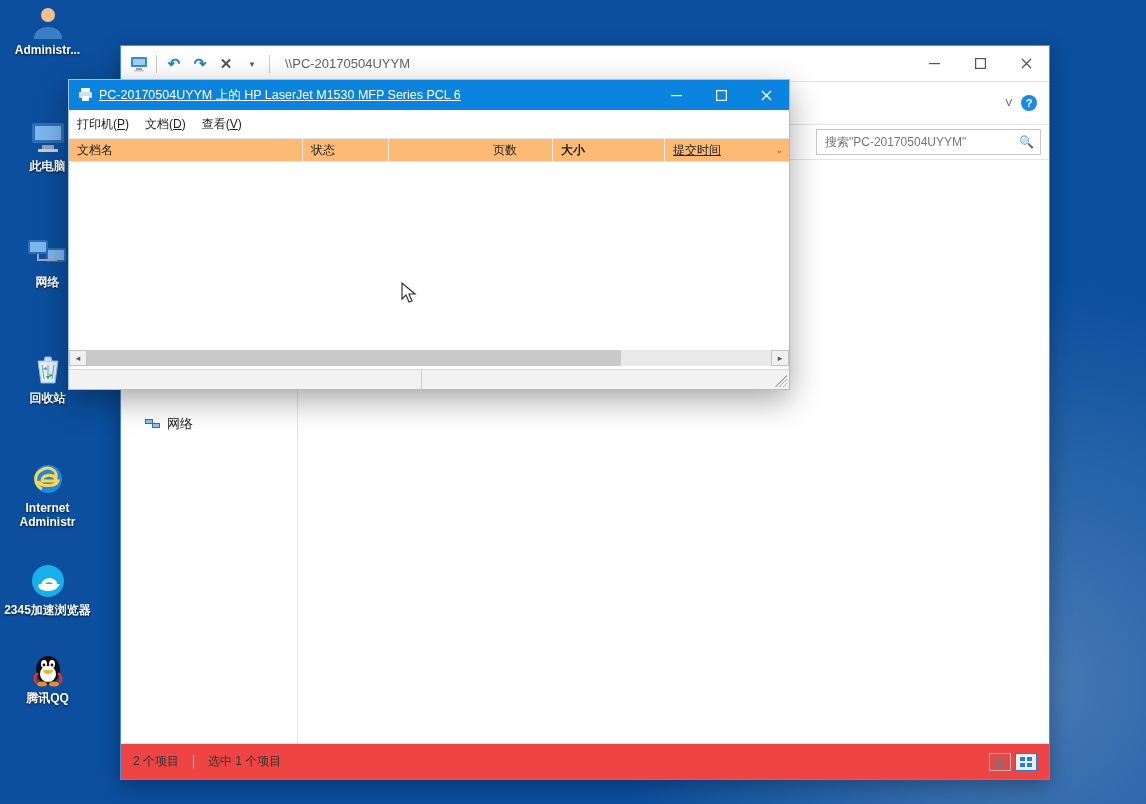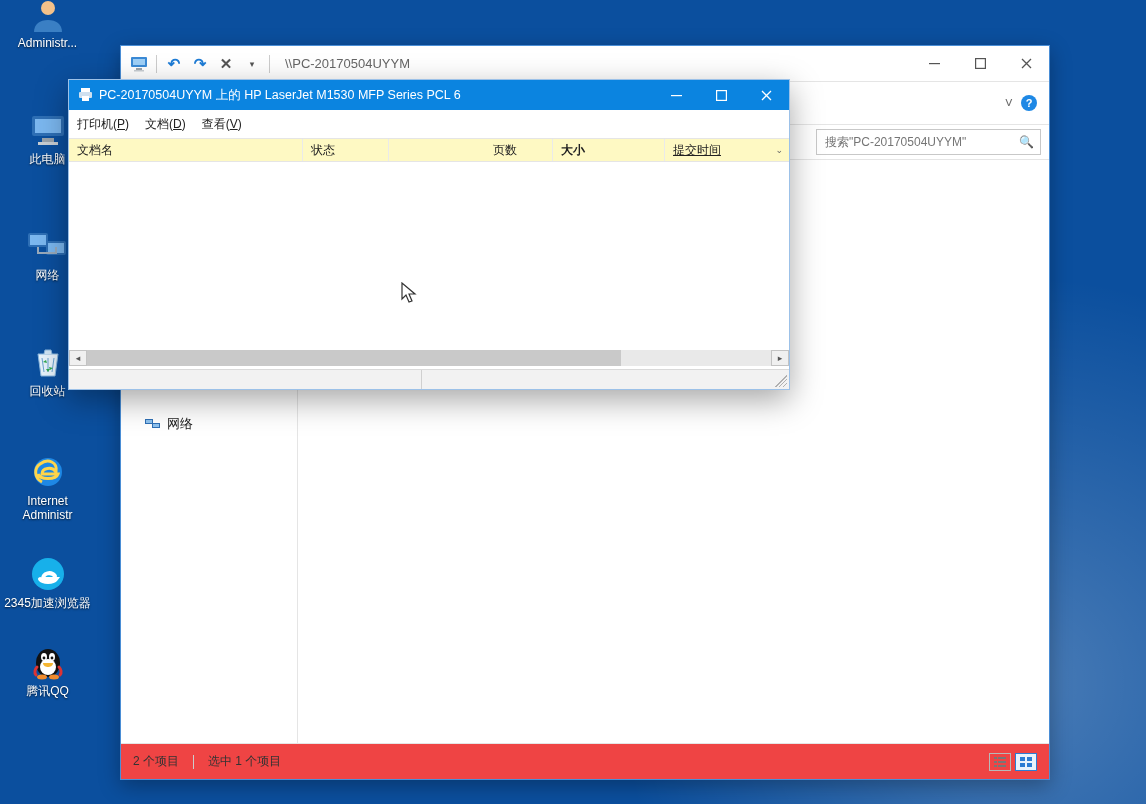--- a/index.html
+++ b/index.html
@@ -7,21 +7,21 @@
   body { background:#0b4f9e; position:relative; }
 
   
   .wallpaper-glow {
     position:absolute; right:-200px; bottom:-200px; width:800px; height:800px;
     background: radial-gradient(circle at 60% 60%, rgba(255,255,255,0.25), rgba(255,255,255,0) 60%);
     pointer-events:none;
   }
 
   
-  .desktop-icons { position:absolute; left:0; top:0; width:95px; }
+  .desktop-icons { position:absolute; left:0; top:7px; width:95px;font-weight:bold; }
   .dicon { width:95px; text-align:center; color:#fff; font-size:12px; text-shadow:0 1px 2px rgba(0,0,0,0.7); padding-top:4px; cursor:default; }
   .dicon .glyph { width:48px; height:40px; margin:0 auto 2px; display:flex; align-items:center; justify-content:center; }
   .dicon .label { display:block; line-height:14px; word-break:break-word; padding:0 4px; }
 
   
   .explorer {
     position:absolute; left:120px; top:45px; width:930px; height:735px;
     background:#fff; border:1px solid #4a8ed6; box-shadow:0 6px 20px rgba(0,0,0,0.3);
   }
   .exp-titlebar { height:36px; background:#fff; display:flex; align-items:center; border-bottom:1px solid #e5e5e5; }
@@ -53,28 +53,28 @@
   .vt { width:22px; height:18px; border:1px solid #b8b8b8; display:flex; align-items:center; justify-content:center; font-size:10px; color:#555; }
   .vt.active { border-color:#2b7cd3; background:#e8f2fc; color:#2b7cd3; }
 
   
   .pqueue {
     position:absolute; left:68px; top:79px; width:722px; height:311px;
     background:#fff; border:1px solid #9cc1e8; box-shadow:0 10px 30px rgba(0,0,0,0.35);
   }
   .pq-titlebar { height:30px; background:#0b84e0; color:#fff; display:flex; align-items:center; font-size:12.5px; }
   .pq-titlebar .picon { width:16px;height:16px;margin:0 6px 0 8px; display:flex;align-items:center;justify-content:center; }
-  .pq-title { flex:1; white-space:nowrap; overflow:hidden; text-overflow:ellipsis; }
+  .pq-title { flex:1; white-space:nowrap; overflow:hidden; text-overflow:ellipsis;text-decoration:underline; }
   .pq-winctrl { display:flex; }
   .pq-winbtn { width:45px; height:30px; display:flex; align-items:center; justify-content:center; color:#fff; font-size:13px; }
 
   .pq-menu { height:28px; display:flex; align-items:center; gap:16px; padding:0 8px; font-size:12px; color:#222; background:#fff; }
   .pq-menu span u { text-decoration:underline; }
 
-  .pq-headers { height:24px; border-top:1px solid #e5e5e5; border-bottom:1px solid #e5e5e5; background:#fef9c3; display:flex; font-size:12px; color:#222; }
+  .pq-headers { height:24px; border-top:1px solid #e5e5e5; border-bottom:1px solid #e5e5e5; background:#fdba74; display:flex; font-size:12px; color:#222; }
   .pq-col { border-right:1px solid #eaeaea; padding:4px 8px; display:flex; align-items:center; white-space:nowrap; position:relative; }
   .pq-col:last-child { border-right:none; }
   .col-name   { width:234px; }
   .col-status { width:86px; }
   .col-owner  { width:96px;margin-top:25px; }
   .col-pages  { width:68px; }
   .col-size   { width:112px;font-weight:bold; }
   .col-time   { flex:1;text-decoration:underline; }
   .sort-caret { font-size:9px; color:#666; position:absolute; right:6px; }
 

